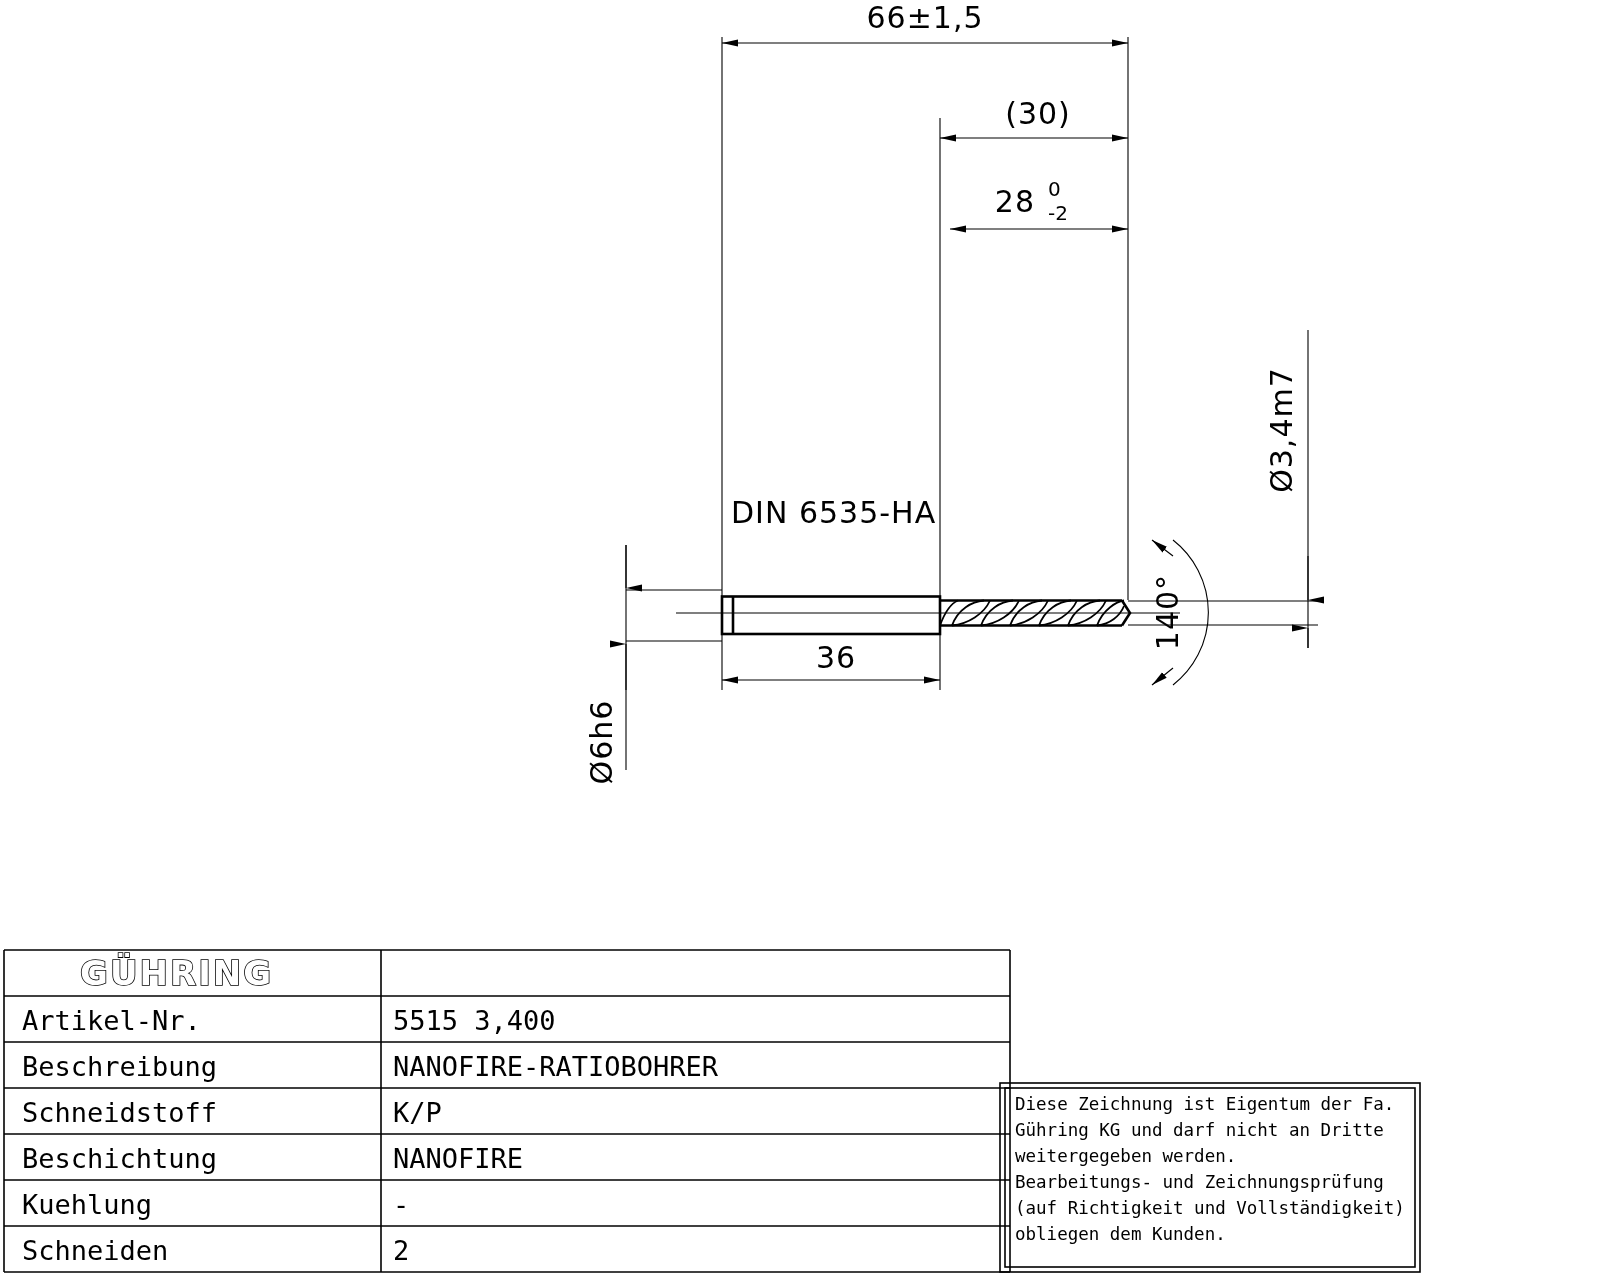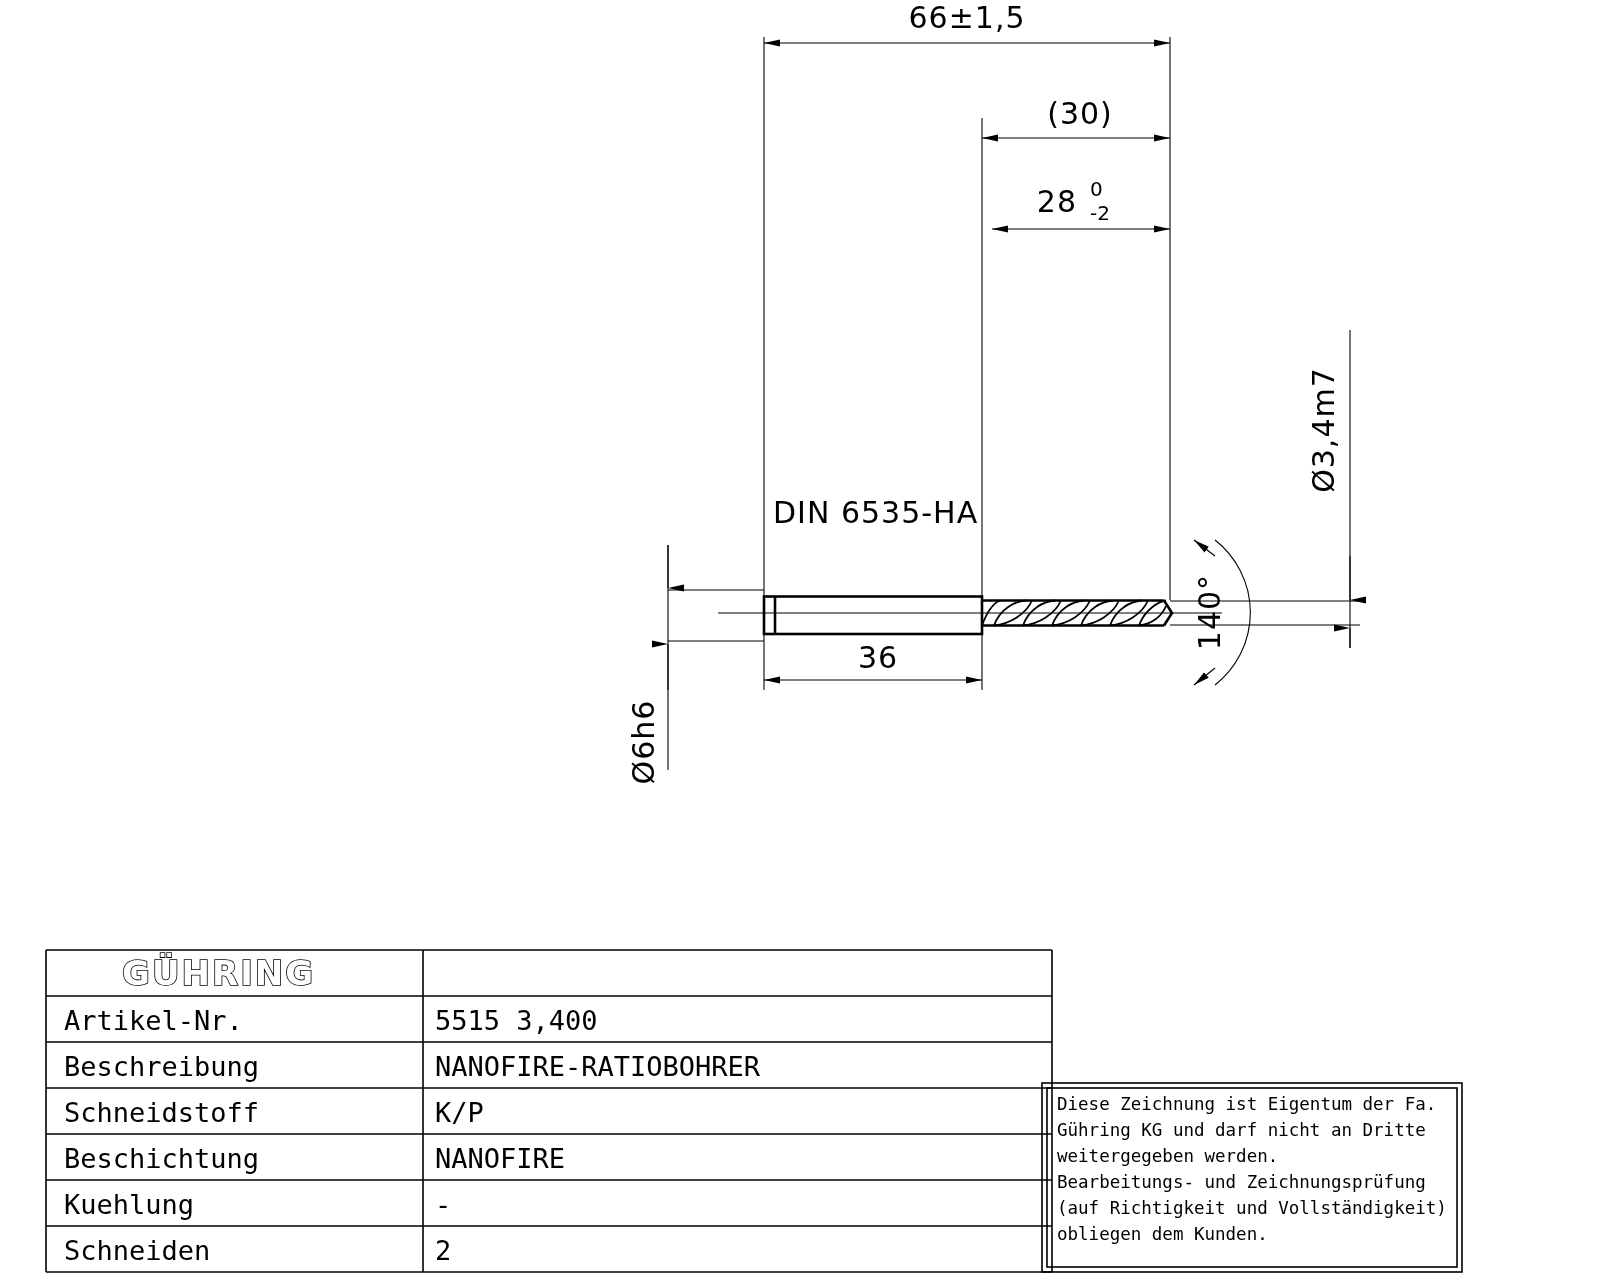--- a/index.html
+++ b/index.html
@@ -6,21 +6,21 @@
     margin: 0; padding: 0;
     background: #ffffff;
   }
   body {
     width: 1600px; height: 1280px;
     position: relative;
     overflow: hidden;
     font-family: "DejaVu Sans", sans-serif;
     color: #000000;
   }
-  #sheet { position: absolute; inset: 0; margin-left: 42px; }
+  #sheet { position: absolute; inset: 0; }
   svg.layer { position: absolute; left: 0; top: 0; width: 1600px; height: 1280px; }
 
   .dimtext {
     font-family: "DejaVu Sans", sans-serif;
     font-size: 30px;
     fill: #000;
     letter-spacing: 1px;
   }
   .dimtext-small {
     font-family: "DejaVu Sans", sans-serif;

